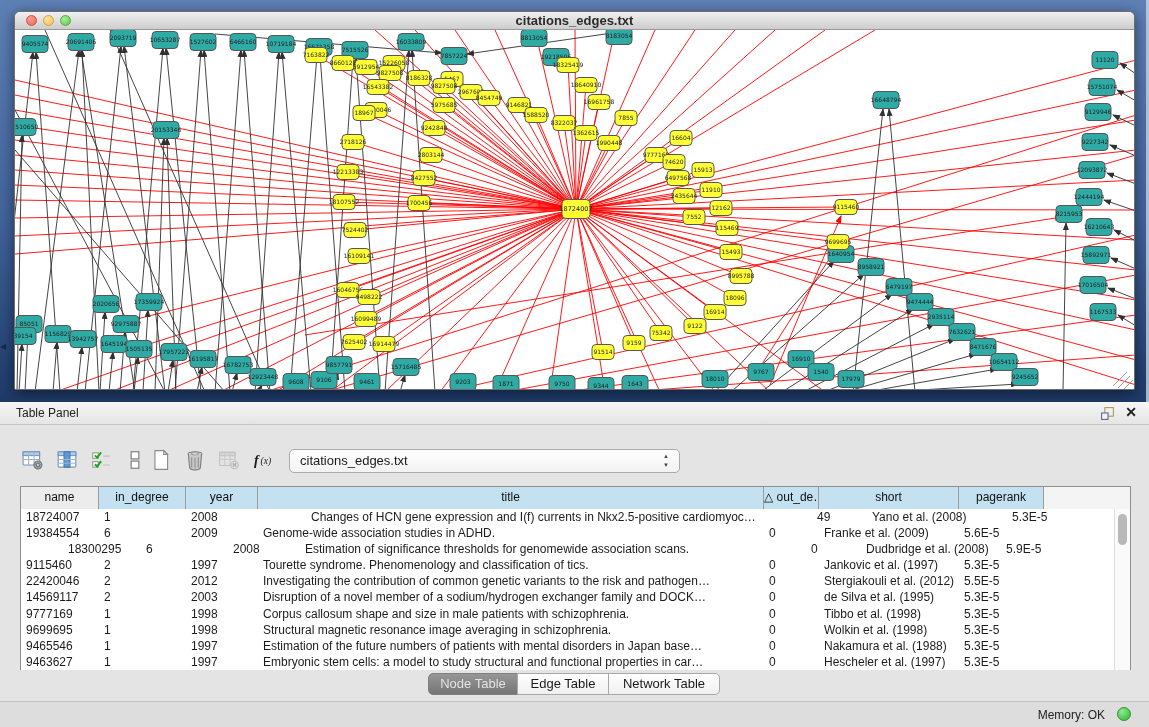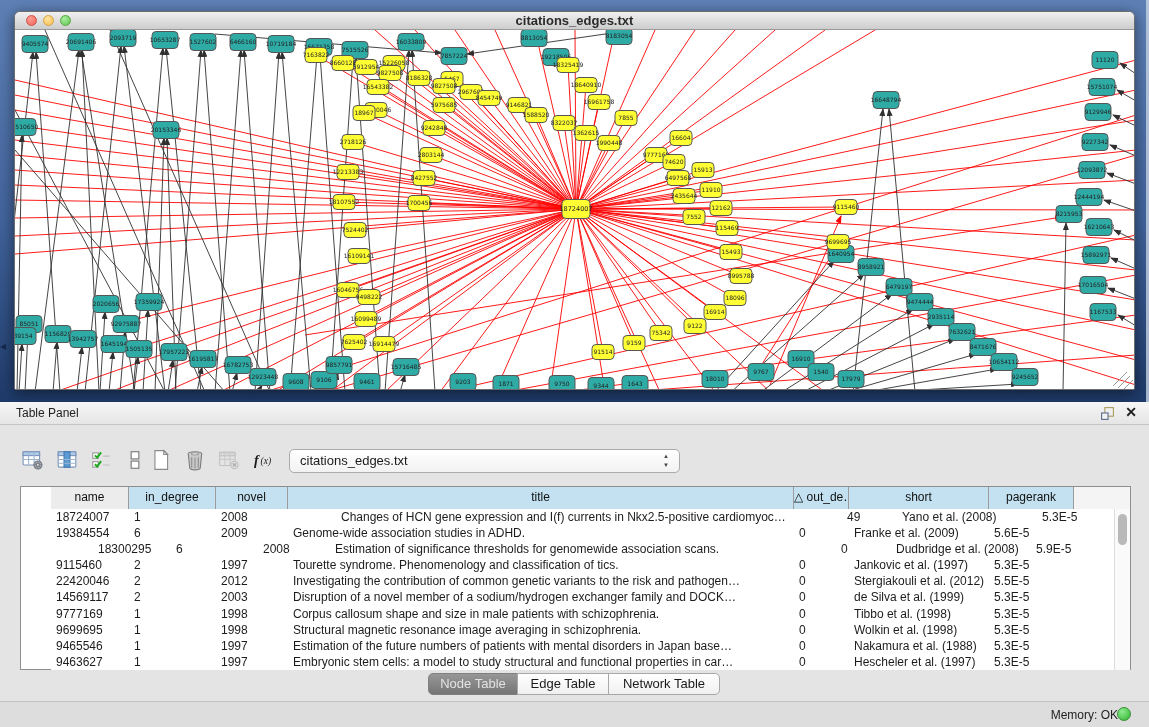--- a/index.html
+++ b/index.html
@@ -35,41 +35,41 @@
   .toolbar{position:absolute;left:20px;top:446px;display:flex;align-items:center;gap:6px;}
   .tbtn{width:28px;height:28px;border:none;background:transparent;padding:2px;cursor:pointer;}
   .tbtn svg{width:22px;height:22px;display:block;}
   .tbtn.narrow{width:20px;}
   .combo{position:absolute;left:289px;top:449px;width:391px;height:24px;box-sizing:border-box;
     border:1px solid #ABABAB;border-radius:5px;background:linear-gradient(#FFFFFF,#F2F2F2);
     font-size:13px;color:#1a1a1a;line-height:22px;padding-left:10px;cursor:pointer;}
   .combo .arrows{position:absolute;right:10px;top:2px;font-size:6px;line-height:9px;color:#444;text-align:center;}
   
   .dtable{position:absolute;left:20px;top:486px;width:1111px;height:184px;box-sizing:border-box;
-    border:1px solid #8E8E8E;background:#fff;padding-left:30px;}
+    border:1px solid #8E8E8E;background:#fff;}
   .thead{display:flex;height:22px;border-bottom:1px solid #8A8A8A;box-sizing:border-box;}
   .th{box-sizing:border-box;height:22px;border-right:1px solid #9C9C9C;background:#C3E1F0;
     font-size:12px;color:#111;text-align:center;line-height:21px;overflow:hidden;white-space:nowrap;cursor:pointer;}
   .th.filler{background:#F4F4F4;border-right:none;flex:1;cursor:default;}
   .tbody{height:161px;overflow:hidden;background:#fff;}
   .tr{display:flex;height:16.1px;}
   .td{box-sizing:border-box;padding-left:5px;font-size:12px;line-height:16px;color:#1C1C1C;
     white-space:nowrap;overflow:hidden;}
   .vscroll{position:absolute;right:0;top:22px;width:16px;height:161px;background:#FAFAFA;border-left:1px solid #DCDCDC;box-sizing:border-box;}
   .vthumb{position:absolute;left:3px;top:5px;width:9px;height:31px;border-radius:5px;background:#B9B9B9;}
   
   .tabs{position:absolute;left:428px;top:673px;display:flex;height:22px;border-radius:8px;}
   .tab{box-sizing:border-box;border:1px solid #A8A8A8;background:linear-gradient(#FFFFFF,#F0F0F0);
     font-size:13px;color:#1a1a1a;text-align:center;line-height:20px;margin-left:-1px;cursor:pointer;}
   .tab:first-child{border-radius:5px 0 0 5px;margin-left:0;}
   .tab:last-child{border-radius:0 5px 5px 0;}
   .tab.active{background:linear-gradient(#979797,#757575);color:#E3E3E3;border-color:#808080;}
   
   .statusbar{position:absolute;left:0;top:701px;width:1149px;height:26px;background:#DDDDDD;border-top:1px solid #C2C2C2;box-sizing:border-box;}
-  .statusbar .mem{position:absolute;right:31px;top:6px;font-size:12px;color:#222;}
+  .statusbar .mem{position:absolute;right:44px;top:6px;font-size:12px;color:#222;}
   .statusbar .dot{position:absolute;right:18px;top:5px;width:14px;height:14px;border-radius:50%;
     background:radial-gradient(circle at 35% 30%,#8DEB8D,#2FB32F);border:1px solid #379137;box-sizing:border-box;}
 </style>
 </head>
 <body>
 
 <div id="desktop">
 
   <div class="blue-bg"></div>
   <div class="desktop-edge"></div>
@@ -866,21 +866,21 @@
 
   <div class="combo">
     <span>citations_edges.txt</span>
     <span class="arrows">▲<br>▼</span>
   </div>
 
   <div class="dtable">
     <div class="thead" id="thead">
         <div class="th" style="width: 78px; background: rgb(236, 236, 236);">name</div>
         <div class="th" style="width: 87px;">in_degree</div>
-        <div class="th" style="width: 72px;">novel</div>
+        <div class="th" style="width: 72px;">year</div>
         <div class="th" style="width: 506px;">title</div>
         <div class="th" style="width: 55px;">△ out_de…</div>
         <div class="th" style="width: 140px;">short</div>
         <div class="th" style="width: 85px;">pagerank</div>
         <div class="th filler"></div>
       </div>
     <div class="tbody" id="tbody">
         <div class="tr">
           <div class="td" style="width: 78px;">18724007</div>
           <div class="td" style="width: 87px;">1</div>
@@ -925,21 +925,21 @@
           <div class="td" style="width: 55px;">0</div>
           <div class="td" style="width: 140px;">Stergiakouli et al. (2012)</div>
           <div class="td" style="width: 85px;">5.5E-5</div>
         </div>
         <div class="tr">
           <div class="td" style="width: 78px;">14569117</div>
           <div class="td" style="width: 87px;">2</div>
           <div class="td" style="width: 72px;">2003</div>
           <div class="td" style="width: 506px;">Disruption of a novel member of a sodium/hydrogen exchanger family and DOCK…</div>
           <div class="td" style="width: 55px;">0</div>
-          <div class="td" style="width: 140px;">de Silva et al. (1999)</div>
+          <div class="td" style="width: 140px;">de Silva et al. (1995)</div>
           <div class="td" style="width: 85px;">5.3E-5</div>
         </div>
         <div class="tr">
           <div class="td" style="width: 78px;">9777169</div>
           <div class="td" style="width: 87px;">1</div>
           <div class="td" style="width: 72px;">1998</div>
           <div class="td" style="width: 506px;">Corpus callosum shape and size in male patients with schizophrenia.</div>
           <div class="td" style="width: 55px;">0</div>
           <div class="td" style="width: 140px;">Tibbo et al. (1998)</div>
           <div class="td" style="width: 85px;">5.3E-5</div>

